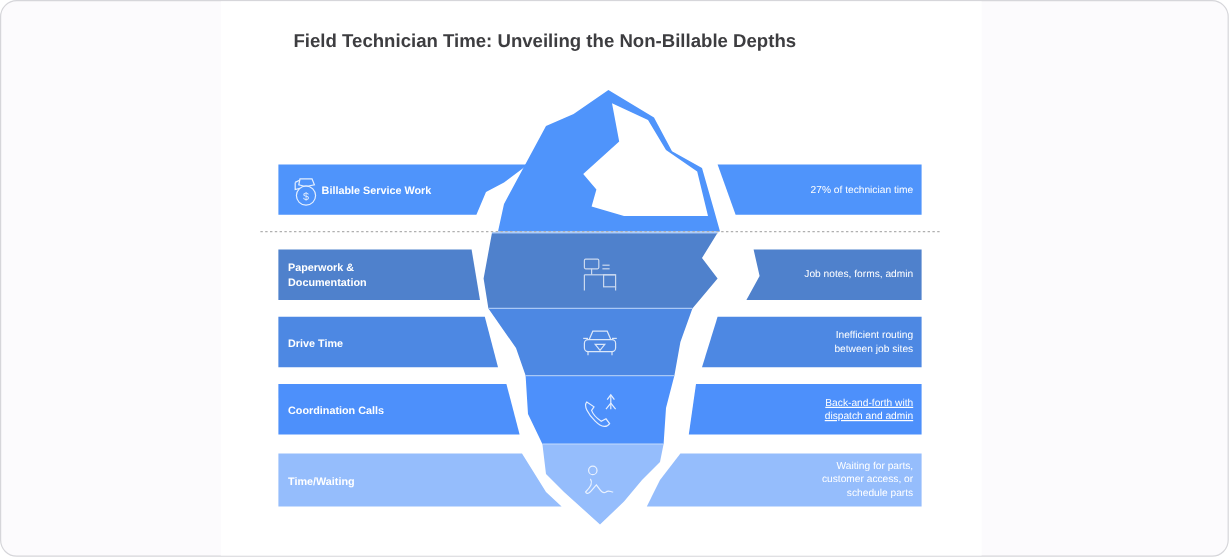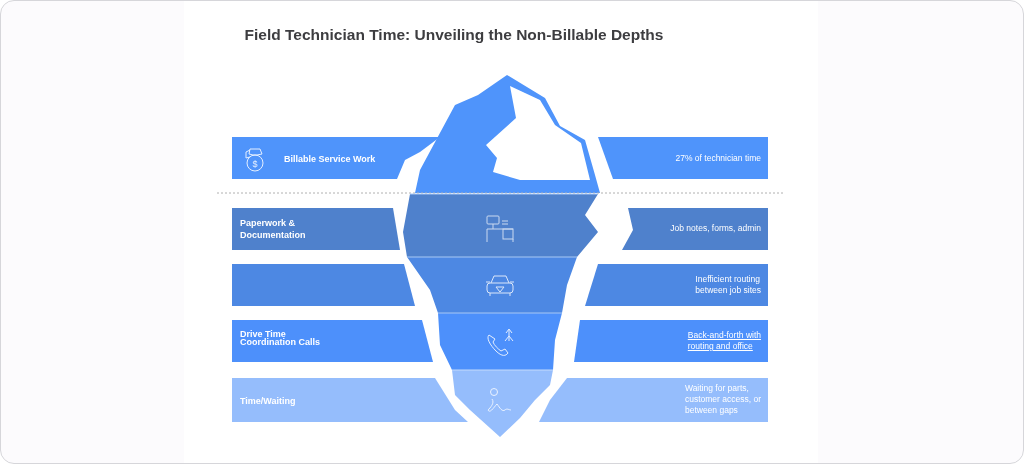--- a/index.html
+++ b/index.html
@@ -21,21 +21,21 @@
     .title {
       position: absolute; left: 0; top: 26px; width: 908px;
       text-align: center; font-size: 15.5px; font-weight: bold;
       color: #3d3d40;
     }
     svg.diagram { position: absolute; left: 0; top: 0; }
     .label {
       position: absolute; color: #ffffff; font-size: 9px; font-weight: bold; line-height: 12px;
     }
     .desc {
-      position: absolute; color: #ffffff; font-size: 8.5px; line-height: 11px; 
+      position: absolute; color: #ffffff; font-size: 8.5px; line-height: 11px; text-align: right;
     }
   </style>
 </head>
 <body>
 
 <div class="frame">
   <div class="panel"></div>
 </div>
 
 <div class="title">Field Technician Time: Unveiling the Non-Billable Depths</div>
@@ -109,41 +109,41 @@
     <path d="M506,333 L509,329 L512,333"></path>
     <path d="M509,336 L505,341 M509,336 L513,341"></path>
   </g>
 
   <g fill="none" stroke="#ffffff" stroke-width="1" opacity="0.8">
     <circle cx="494" cy="392" r="3.5"></circle>
     <path d="M492,399 C495,403 490,408 488,410 C490,414 494,407 497,404 C500,408 502,412 505,410 C507,408 509,410 511,410"></path>
   </g>
 </svg>
 
-<div class="label" style="left:284px; top:153px;">Billable Service Work</div>
+<div class="label" style="left:268px; top:153px;">Billable Service Work</div>
 
 <div class="label" style="left:240px; top:217px;">
   <div>Paperwork &amp;</div>
   <div>Documentation</div>
 </div>
-<div class="label" style="left:240px; top:280px;margin-top:48px;">Drive Time</div>
+<div class="label" style="left:240px; top:280px;">Drive Time</div>
 <div class="label" style="left:240px; top:336px;text-align:center;">Coordination Calls</div>
 <div class="label" style="left:240px; top:395px;">Time/Waiting</div>
 
 <div class="desc" style="right:263px; top:153px;">27% of technician time</div>
 
 <div class="desc" style="right:263px; top:223px;">Job notes, forms, admin</div>
 
 <div class="desc" style="right:263px; top:274px;">
   <div>Inefficient routing</div>
   <div>between job sites</div>
 </div>
 
 <div class="desc" style="right:263px; top:330px;text-decoration:underline;">
   <div>Back-and-forth with</div>
-  <div>routing and office</div>
+  <div>dispatch and admin</div>
 </div>
 
 <div class="desc" style="right:263px; top:383px;">
   <div>Waiting for parts,</div>
   <div>customer access, or</div>
-  <div>between gaps</div>
+  <div>schedule parts</div>
 </div>
 
 </body></html>

